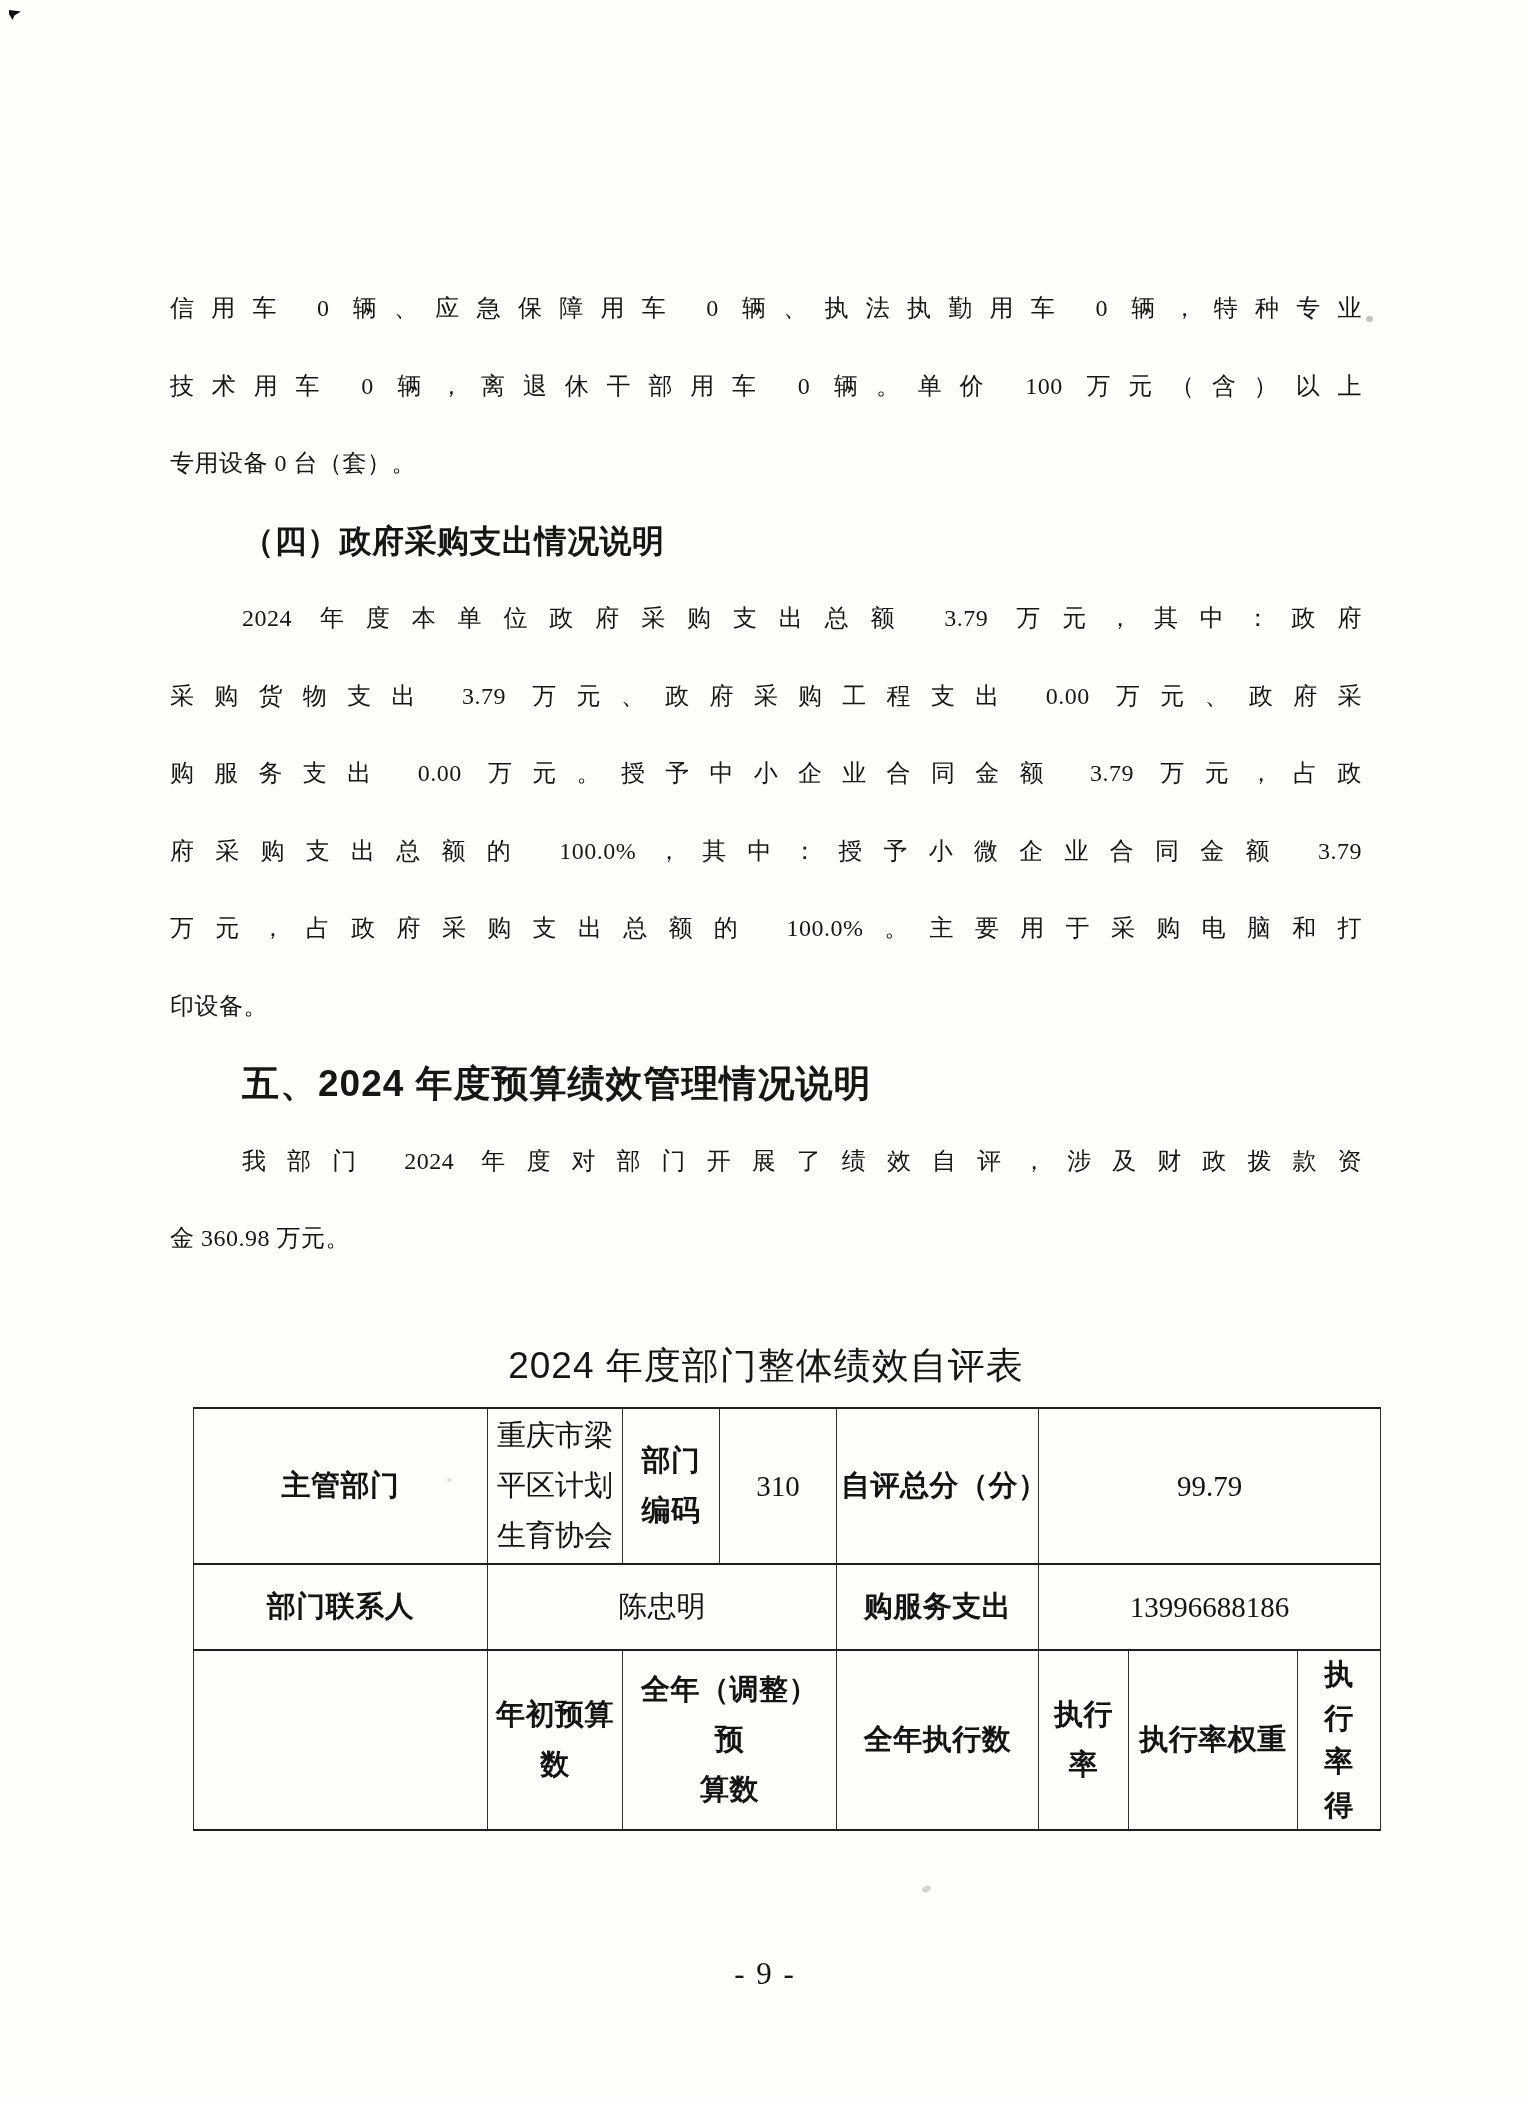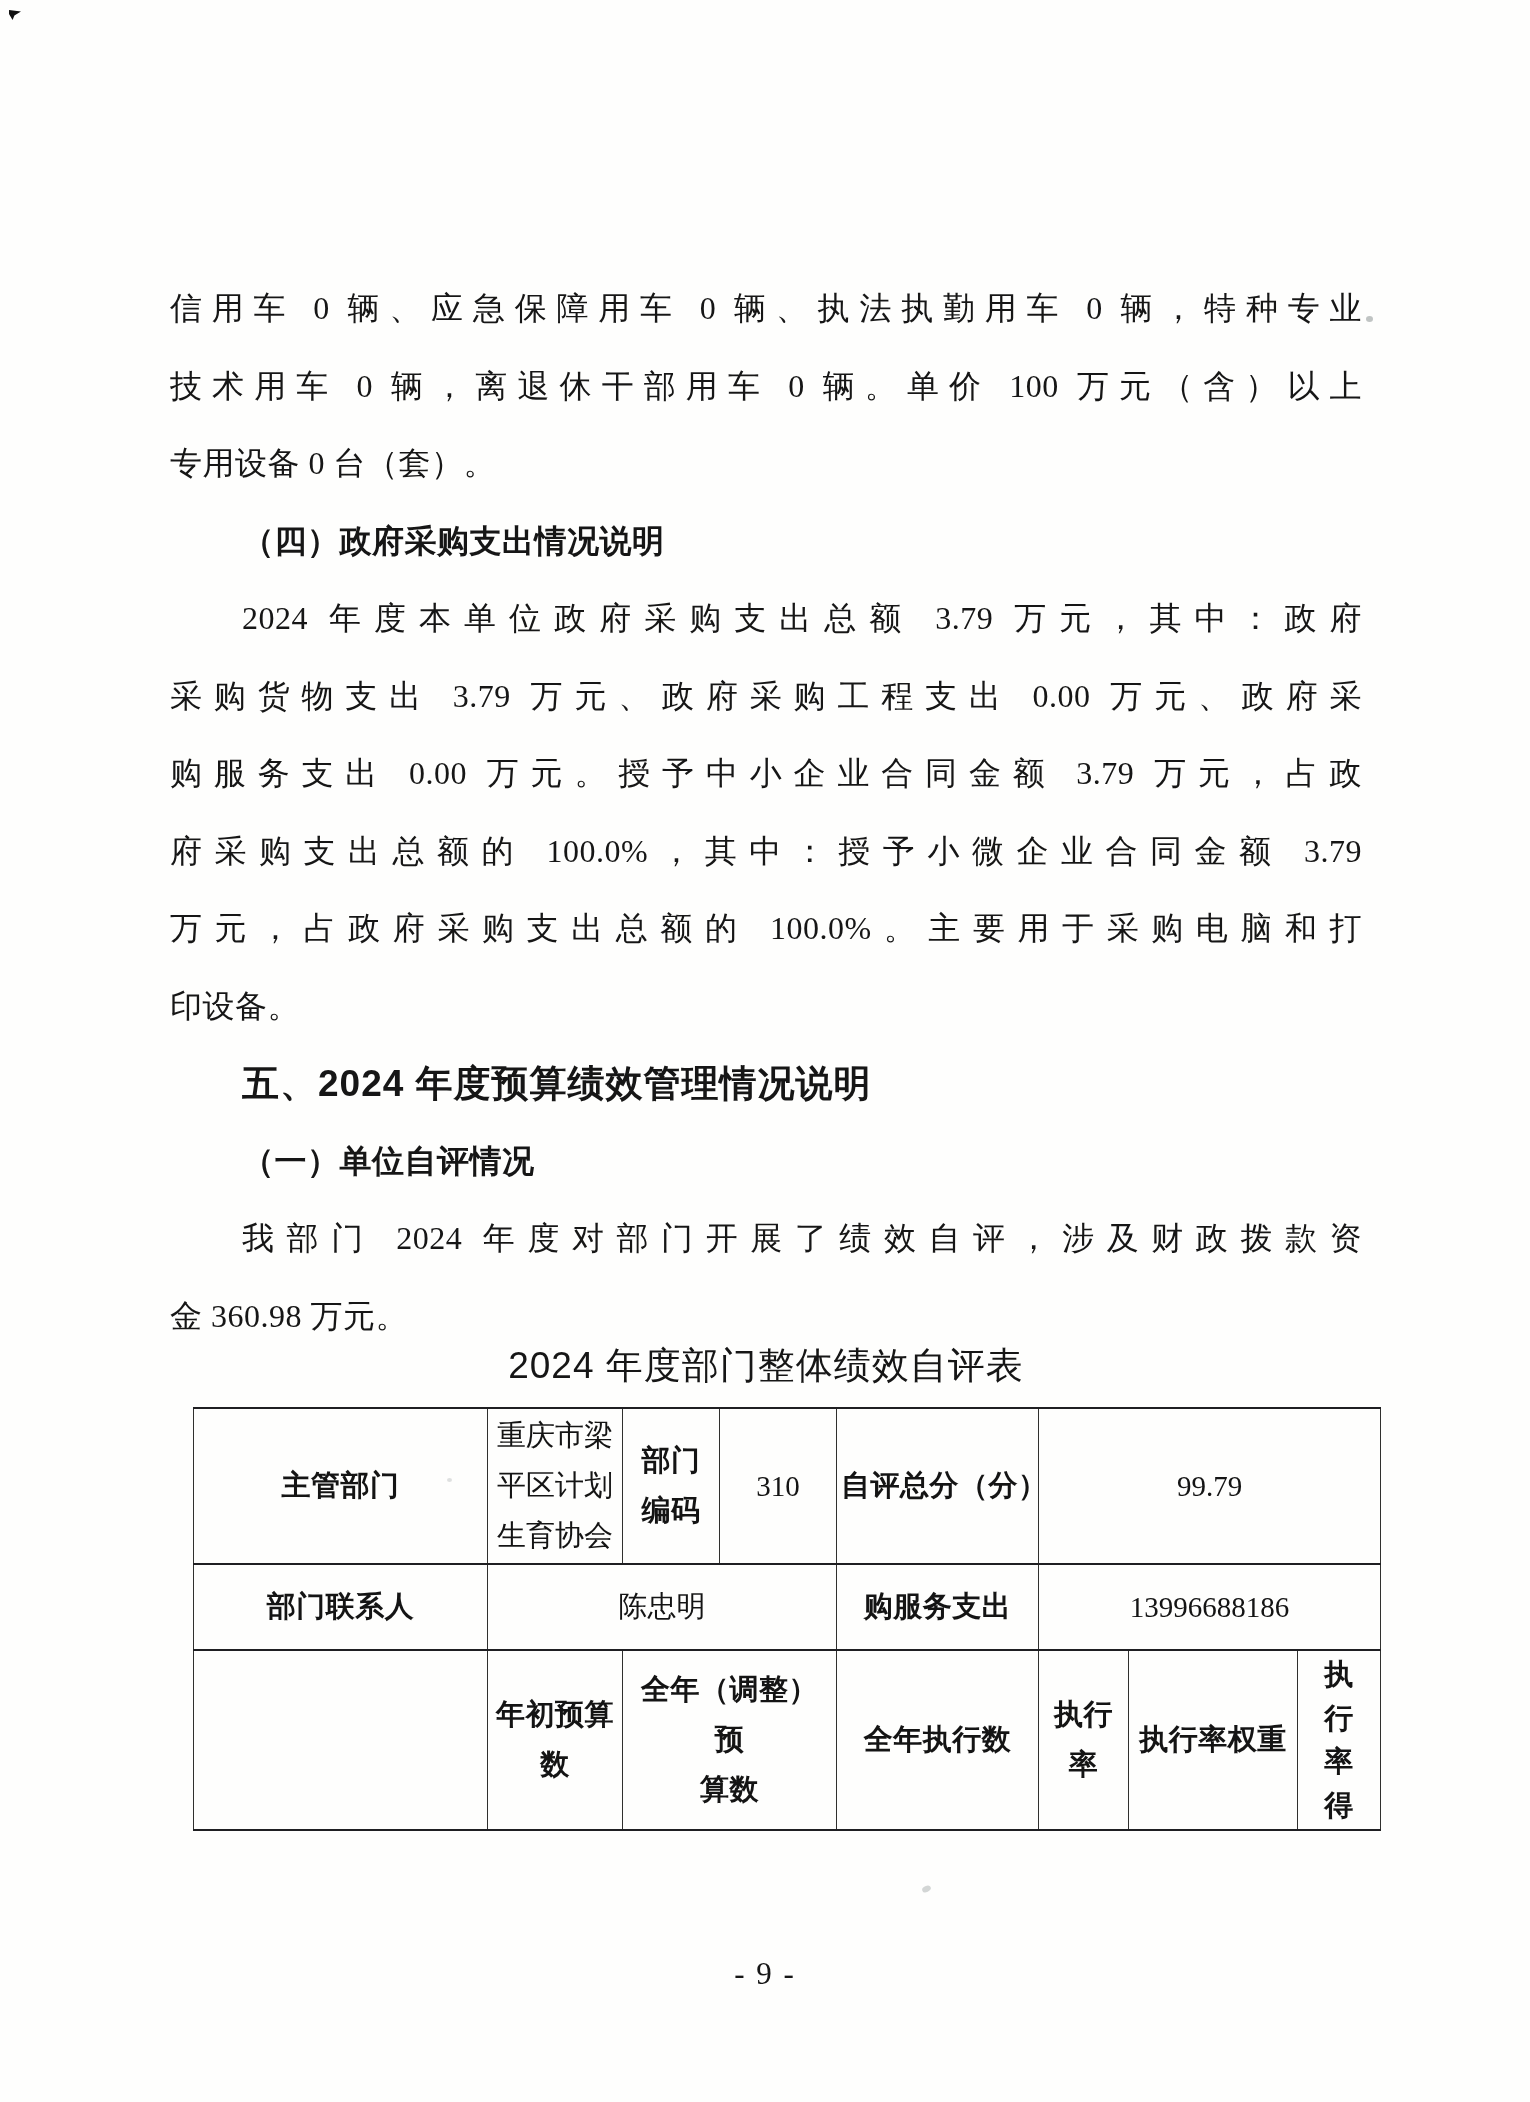--- a/index.html
+++ b/index.html
@@ -5,21 +5,21 @@
   html,body{margin:0;padding:0;background:#ffffff;}
   body{
     width:1530px;height:2102px;position:relative;overflow:hidden;
     font-family:"Liberation Serif","DejaVu Serif",serif;color:#161616;
     background:#fefefd;
   }
   .page{position:absolute;inset:0;}
   
   .text-block{position:absolute;left:170px;width:1192px;top:270px;}
   .line{
-    height:77.5px;line-height:77.5px;font-size:32px;
+    height:77.5px;line-height:77.5px;font-size:24px;
     text-align:justify;text-align-last:justify;
     letter-spacing:0.5px;white-space:nowrap;
   }
   .line.endline{text-align:left;text-align-last:left;}
   .line.indent{padding-left:72px;}
   .line.heading-kaiti{
     text-align:left;text-align-last:left;font-weight:700;font-size:32px;
   }
   .line.heading-hei{
     text-align:left;text-align-last:left;
@@ -85,21 +85,20 @@
     <div class="line heading-kaiti indent">（四）政府采购支出情况说明</div>
 
     <div class="line indent">2024 年度本单位政府采购支出总额 3.79 万元，其中：政府</div>
     <div class="line">采购货物支出 3.79 万元、政府采购工程支出 0.00 万元、政府采</div>
     <div class="line">购服务支出 0.00 万元。授予中小企业合同金额 3.79 万元，占政</div>
     <div class="line">府采购支出总额的 100.0%，其中：授予小微企业合同金额 3.79</div>
     <div class="line">万元，占政府采购支出总额的 100.0%。主要用于采购电脑和打</div>
     <div class="line endline">印设备。</div>
 
     <div class="line heading-hei indent">五、2024 年度预算绩效管理情况说明</div>
-    <div class="line heading-kaiti indent">（一）单位自评情况</div>
 
     <div class="line indent">我部门 2024 年度对部门开展了绩效自评，涉及财政拨款资</div>
     <div class="line endline">金 360.98 万元。</div>
   </div>
 
   <div class="table-title">2024 年度部门整体绩效自评表</div>
 
   <table class="selfeval">
     <colgroup>
       <col style="width:294px">

